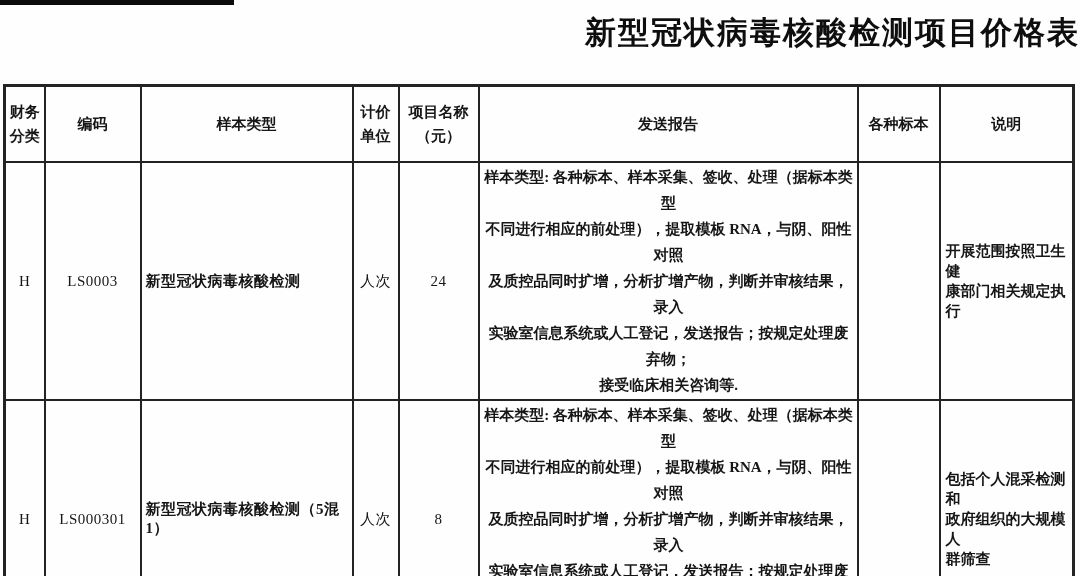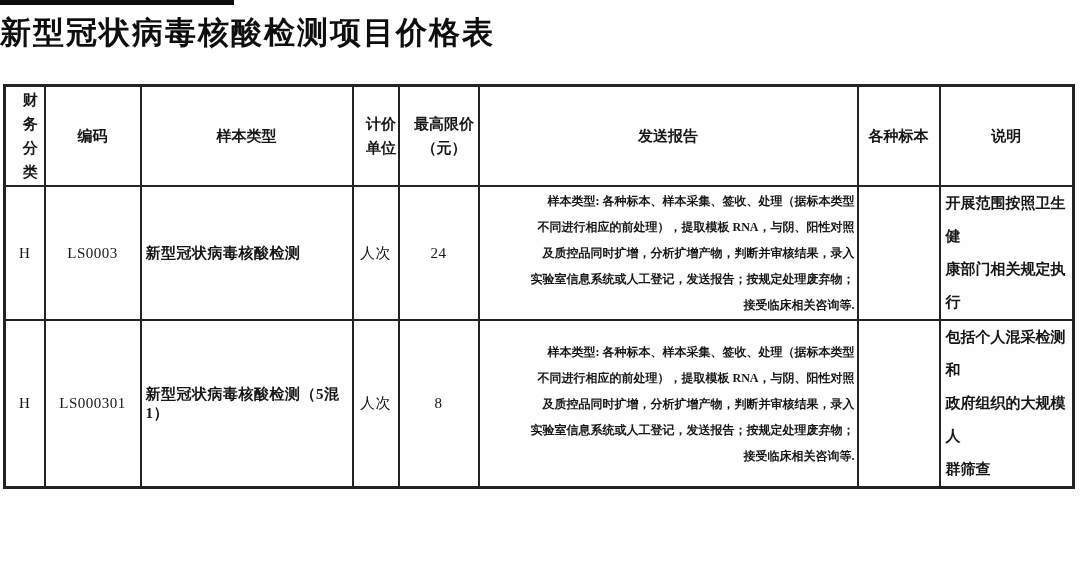--- a/index.html
+++ b/index.html
@@ -20,21 +20,21 @@
     width: 234px;
     height: 5px;
     background: #0c0c0c;
   }
   .doc-title {
     position: absolute;
     top: 12px;
     left: 0;
     width: 1080px;
     margin: 0;
-    text-align: left;
+    text-align: right;
     font-size: 31px;
     font-weight: 900;
     letter-spacing: 2px;
     color: #0e0e0e;
     font-family: "Liberation Sans", "DejaVu Sans", sans-serif;
   }
   table.price-table {
     position: absolute;
     left: 3px;
     top: 84px;
@@ -52,50 +52,50 @@
     height: 72px;
     font-size: 15px;
     font-weight: 700;
     text-align: center;
     vertical-align: middle;
     line-height: 24px;
     font-family: "Liberation Sans", "DejaVu Sans", sans-serif;
   }
   .r1 td { height: 130px; }
   .r2 td { height: 130px; }
-  .pre { white-space: pre-line; padding-left: 12px; }
+  .pre { white-space: pre-line; }
   .c-center {
     text-align: center;
     vertical-align: middle;
     font-size: 15px;
     letter-spacing: 0.5px;
   }
   .c-name {
     text-align: left;
     vertical-align: middle;
     font-size: 15px;
     padding: 0 2px 0 4px;
     font-weight: 600;
     letter-spacing: 0.5px;
   }
   .c-content {
-    text-align: right;
+    text-align: center;
     vertical-align: middle;
-    font-size: 12px;
+    font-size: 15px;
     line-height: 26px;
     padding: 1px 2px 1px 3px;
     white-space: pre-line;
     font-weight: 600;
     margin-top: 8px;
   }
   .c-note {
     text-align: left;
     vertical-align: middle;
     font-size: 15px;
-    line-height: 33px;
+    line-height: 20px;
     padding: 0 3px 0 5px;
     white-space: pre-line;
     font-weight: 600;
   }
 </style>
 </head>
 <body>
 
 <div class="scan-mark"></div>
 
@@ -113,21 +113,21 @@
     <col style="width:134px">
   </colgroup>
   <thead>
     <tr>
       <th class="pre">财务
 分类</th>
       <th>编码</th>
       <th>样本类型</th>
       <th class="pre">计价
 单位</th>
-      <th class="pre">最高限价
+      <th class="pre">项目名称
 （元）</th>
       <th>发送报告</th>
       <th>各种标本</th>
       <th>说明</th>
     </tr>
   </thead>
   <tbody>
     <tr class="r1">
       <td class="c-center">H</td>
       <td class="c-center">LS0003</td>

